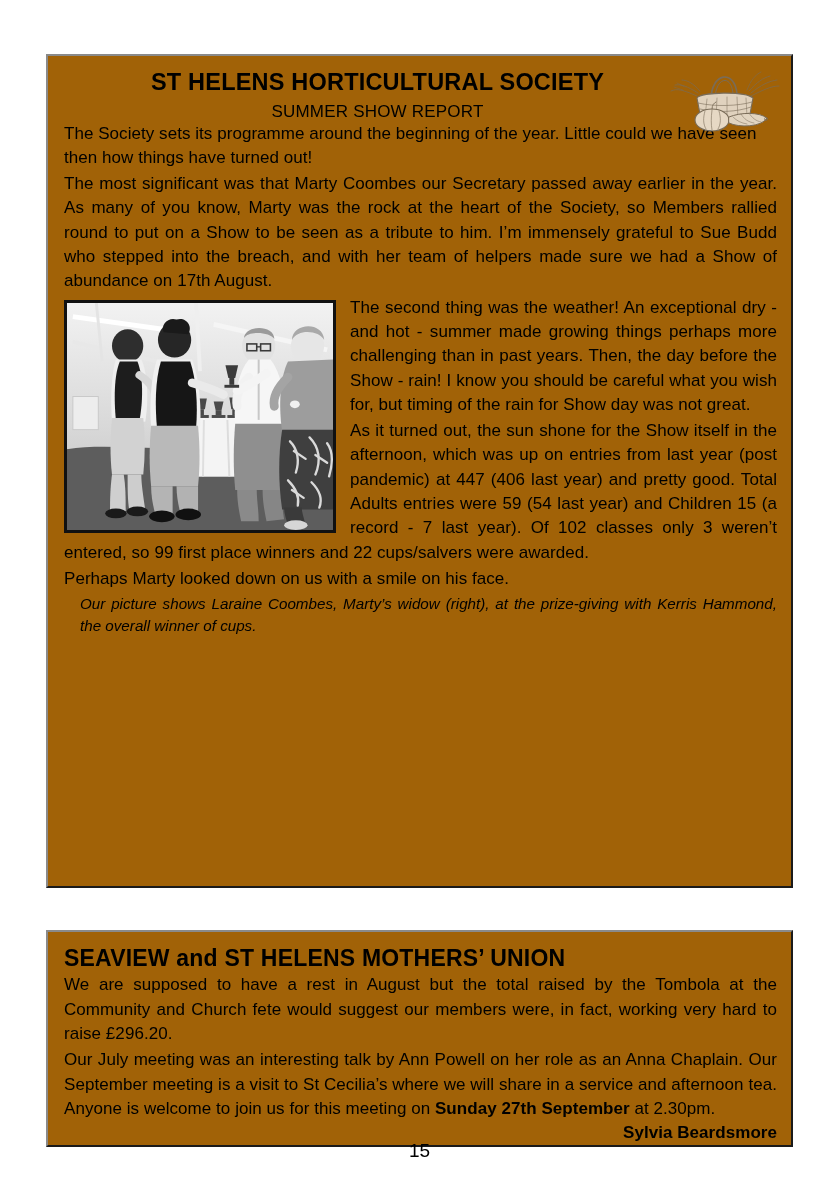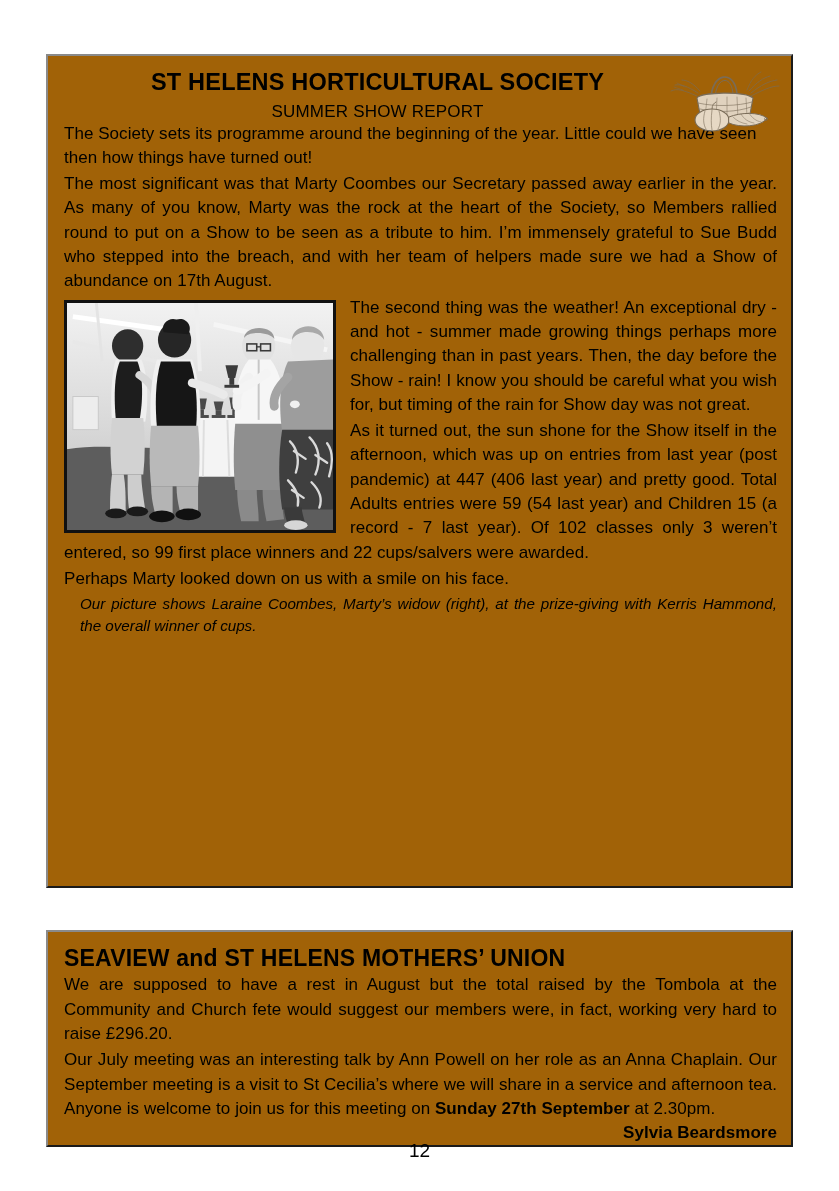--- a/index.html
+++ b/index.html
@@ -353,15 +353,15 @@
 
       <h2 class="section-title">SEAVIEW and ST HELENS MOTHERS’ UNION</h2>
 
       <p class="body">We are supposed to have a rest in August but the total raised by the Tombola at the Community and Church fete would suggest our members were, in fact, working very hard to raise £296.20.</p>
 
       <p class="body"><span>Our July meeting was an interesting talk by Ann Powell on her role as an Anna Chaplain. Our September meeting is a visit to St Cecilia’s where we will share in a service and afternoon tea. Anyone is welcome to join us for this meeting on </span><strong>Sunday 27th September</strong><span> at 2.30pm.</span><span class="right-sign">Sylvia Beardsmore</span></p>
 
     </div>
   </div>
 
-  <div class="page-number">12</div>
+  <div class="page-number">15</div>
 
 </div>
 
 </body></html>

